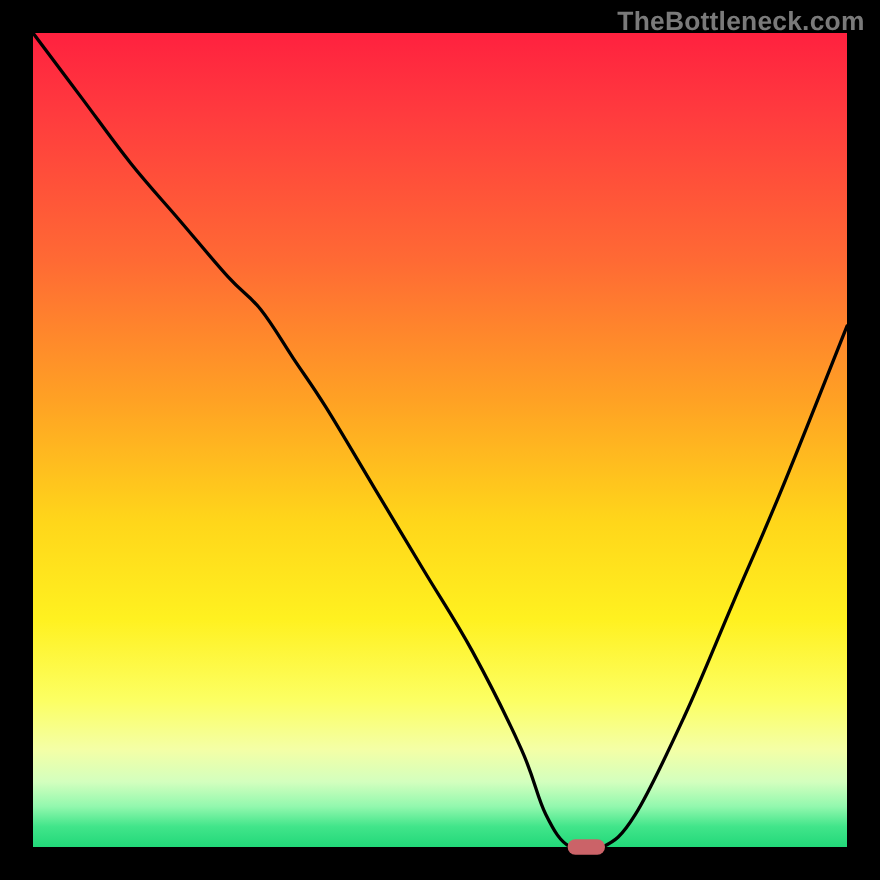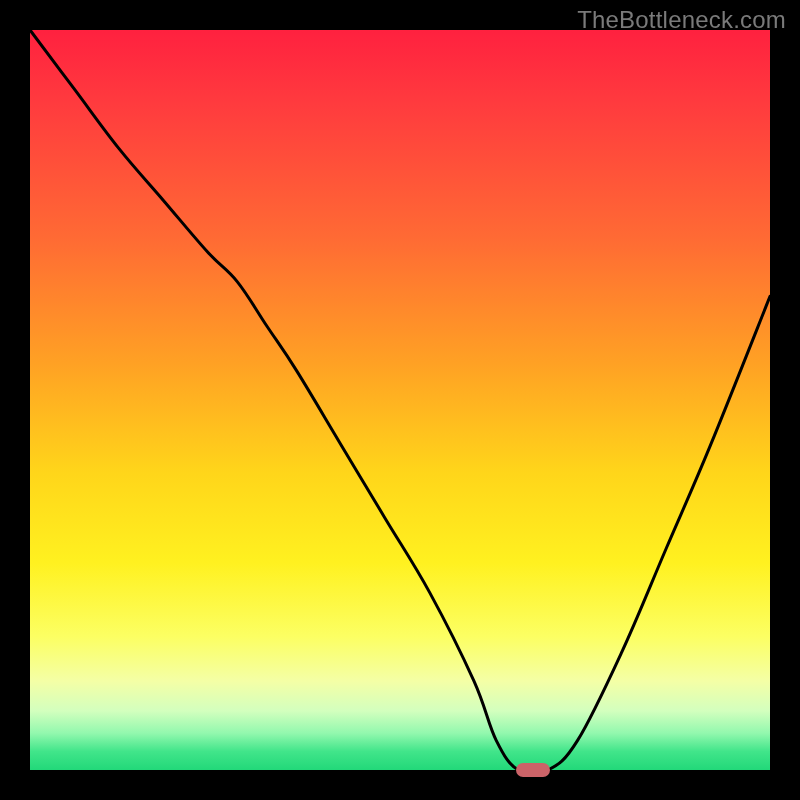--- a/index.html
+++ b/index.html
@@ -41,21 +41,21 @@
       #41e58a 97.5%,
       #22d879 100%
     );
   }
   .watermark {
     position: absolute;
     top: 6px;
     right: 14px;
     color: #7a7a7a;
     font-size: 24px;
-    font-weight: 400;
+    font-weight: 700;
     letter-spacing: 0.2px;
     user-select: none;
   }
   svg.curve {
     position: absolute;
     left: 0;
     top: 0;
     width: 740px;
     height: 740px;
     overflow: visible;

